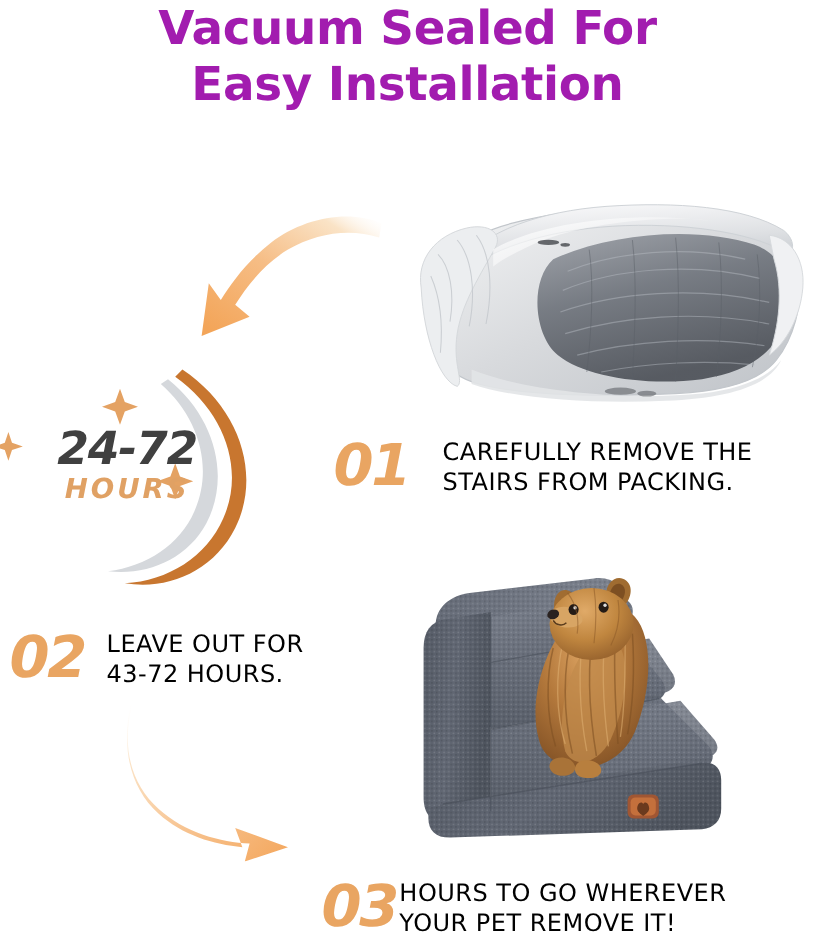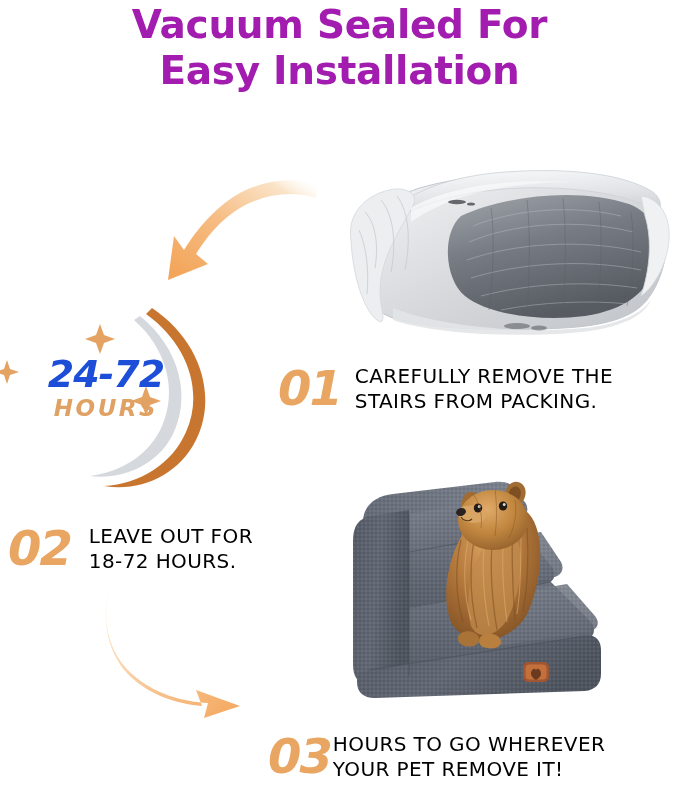--- a/index.html
+++ b/index.html
@@ -66,21 +66,21 @@
     top: 54px;
     width: 180px;
     text-align: center;
   }
   .badge-num {
     font-family: "DejaVu Sans", sans-serif;
     font-style: italic;
     font-weight: 700;
     font-size: 38px;
     line-height: 40px;
-    color: #1d4ed8;
+    color: #404040;
     letter-spacing: -1px;
     white-space: nowrap;
   }
   .badge-unit {
     font-family: "DejaVu Sans", sans-serif;
     font-style: italic;
     font-weight: 700;
     font-size: 23px;
     line-height: 28px;
     color: #e0a164;
@@ -108,21 +108,21 @@
   .step-text {
     font-family: "DejaVu Sans", sans-serif;
     font-weight: 400;
     font-size: 20px;
     line-height: 25px;
     color: #000000;
     letter-spacing: 0.4px;
     white-space: nowrap;
   }
   #step-01 { left: 278px; top: 364px; }
-  #step-01 .step-num { margin-right: 14px; }
+  #step-01 .step-num { margin-right: 28px; }
   #step-02 { left: 8px;   top: 524px; }
   #step-02 .step-num { margin-right: 18px; }
   #step-03 { left: 268px; top: 732px; }
   #step-03 .step-num { margin-right: 2px; }
 
   
   .stairs-photo {
     position: absolute;
     left: 345px;
     top: 470px;
@@ -285,21 +285,21 @@
     <div>
       <div class="step-text">CAREFULLY REMOVE THE</div>
       <div class="step-text">STAIRS FROM PACKING.</div>
     </div>
   </div>
 
   <div class="step" id="step-02">
     <div class="step-num">02</div>
     <div>
       <div class="step-text">LEAVE OUT FOR</div>
-      <div class="step-text">18-72 HOURS.</div>
+      <div class="step-text">43-72 HOURS.</div>
     </div>
   </div>
 
   <div class="arrow-bottom">
     <svg width="210" height="140" viewBox="0 0 210 140">
       <defs>
         <linearGradient id="arrBotGrad" x1="0.05" y1="0" x2="0.95" y2="1">
           <stop offset="0" stop-color="#ffffff" stop-opacity="0"></stop>
           <stop offset="0.2" stop-color="#fbe4c8"></stop>
           <stop offset="0.6" stop-color="#f7c390"></stop>

